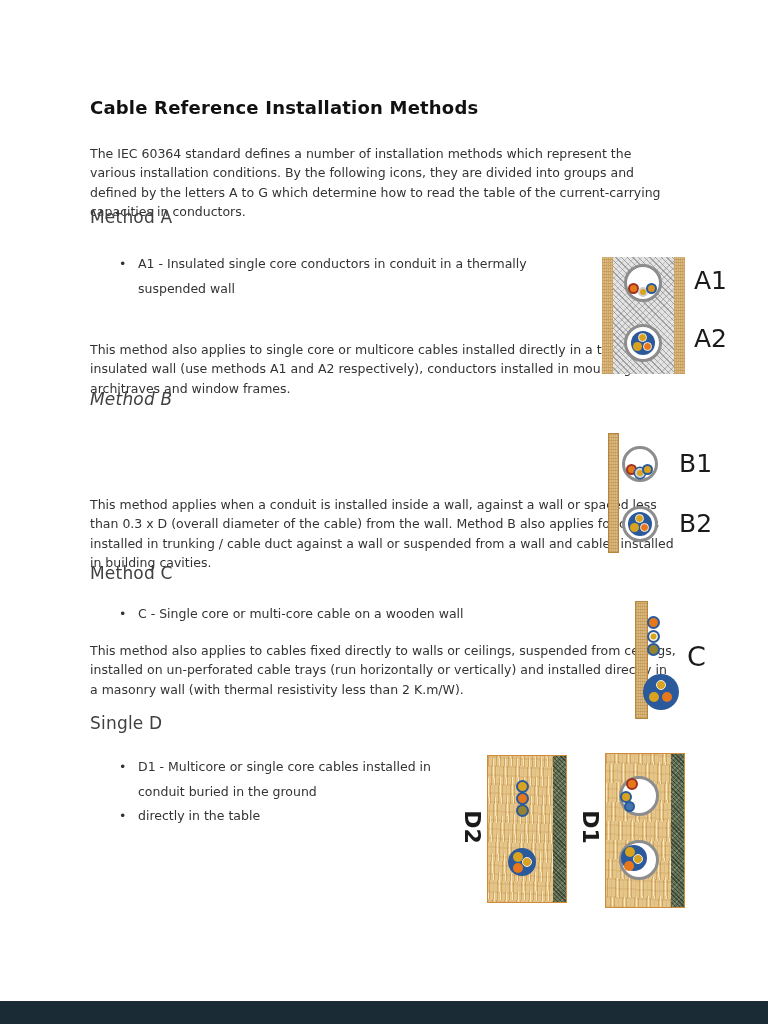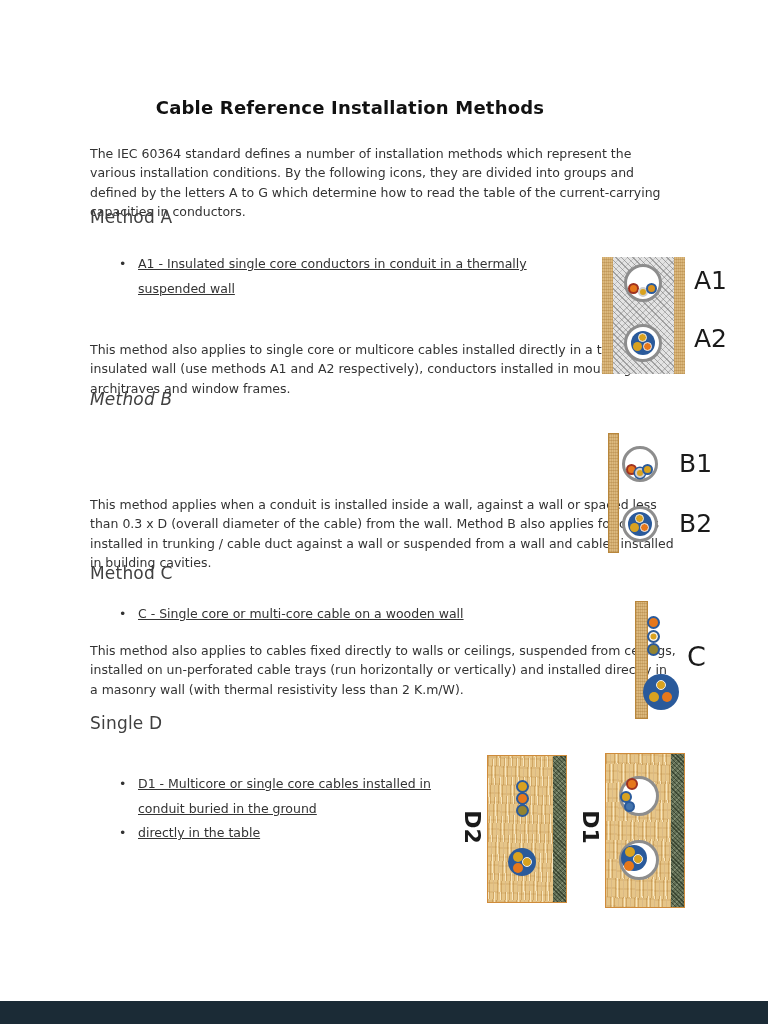--- a/index.html
+++ b/index.html
@@ -1,47 +1,47 @@
 <!DOCTYPE html>
 <html><head>
 <meta charset="utf-8">
 <style>
   html,body { margin:0; padding:0; background:#ffffff; }
   .page {
     position:relative; width:768px; height:1024px; background:#ffffff;
     font-family:"DejaVu Sans", sans-serif; color:#333; overflow:hidden;
   }
   .title {
-    position:absolute; left:90px; top:97px; width:520px; text-align:center;
+    position:absolute; left:90px; top:97px; width:520px; 
     font-size:18px; font-weight:bold; color:#111; letter-spacing:0.2px;
   }
   .textblock {
     position:absolute; left:90px; width:587px;
     font-size:12.5px; line-height:19.5px; color:#333;
   }
   .intro  { top:131px; }
   .para-a { top:327px; }
   .para-b { top:482px; }
   .para-c { top:628px; }
   .mh {
     position:absolute; left:90px; margin:0; font-size:17px; font-weight:400;
     color:#404040; letter-spacing:0.2px;
   }
   .mh-a { top:207px; } .mh-b { top:389px;font-style:italic; } .mh-c { top:563px; } .mh-d { top:713px; }
   .blist {
     position:absolute; left:117px; margin:0; padding:0; list-style:none;
-    font-size:12.5px; line-height:24.5px; color:#333;text-decoration:underline;
+    font-size:12.5px; line-height:24.5px; color:#333;
   }
   .blist li { position:relative; padding-left:21px; }
   .blist li::before { content:"\2022"; position:absolute; left:2px; }
   .bl { display:block; }
   .list-a { top:252px; width:480px; }
   .list-b { top:430px; width:500px; }
   .list-c { top:602px; width:500px; }
-  .list-d { top:772px; width:360px; }
+  .list-d { top:755px; width:360px; }
 
   .diagram { position:absolute; }
   .abs { position:absolute; box-sizing:border-box; }
   .round { border-radius:50%; }
 
   .tex-tan {
     background-color:#dcb97e;
     background-image:
       repeating-linear-gradient(0deg, rgba(150,100,30,.25) 0 1px, transparent 1px 3px),
       repeating-linear-gradient(90deg, rgba(150,100,30,.18) 0 1px, transparent 1px 2px);

